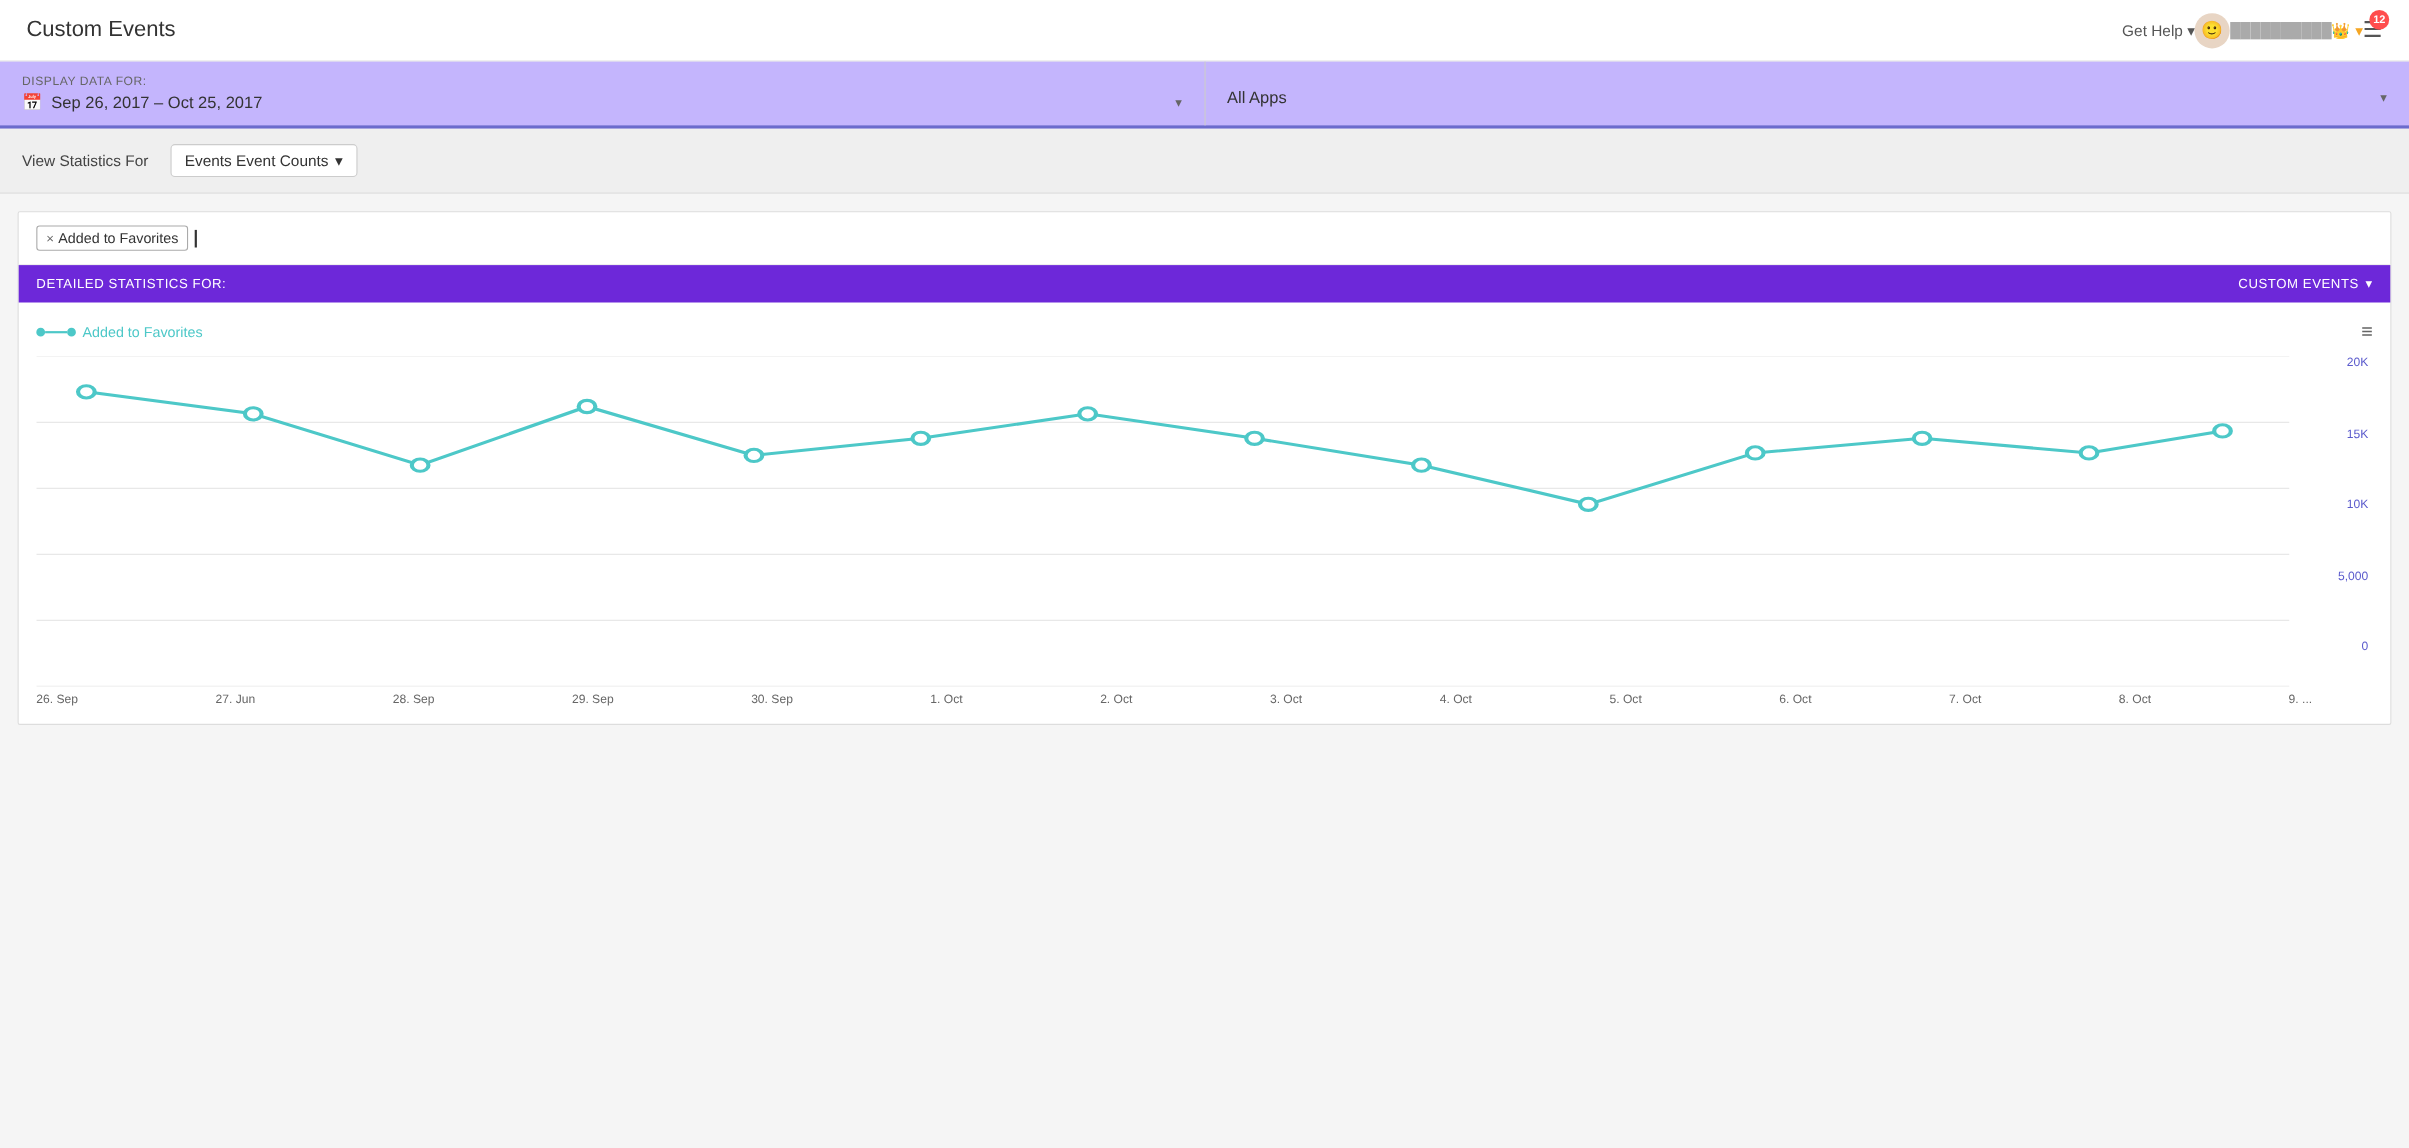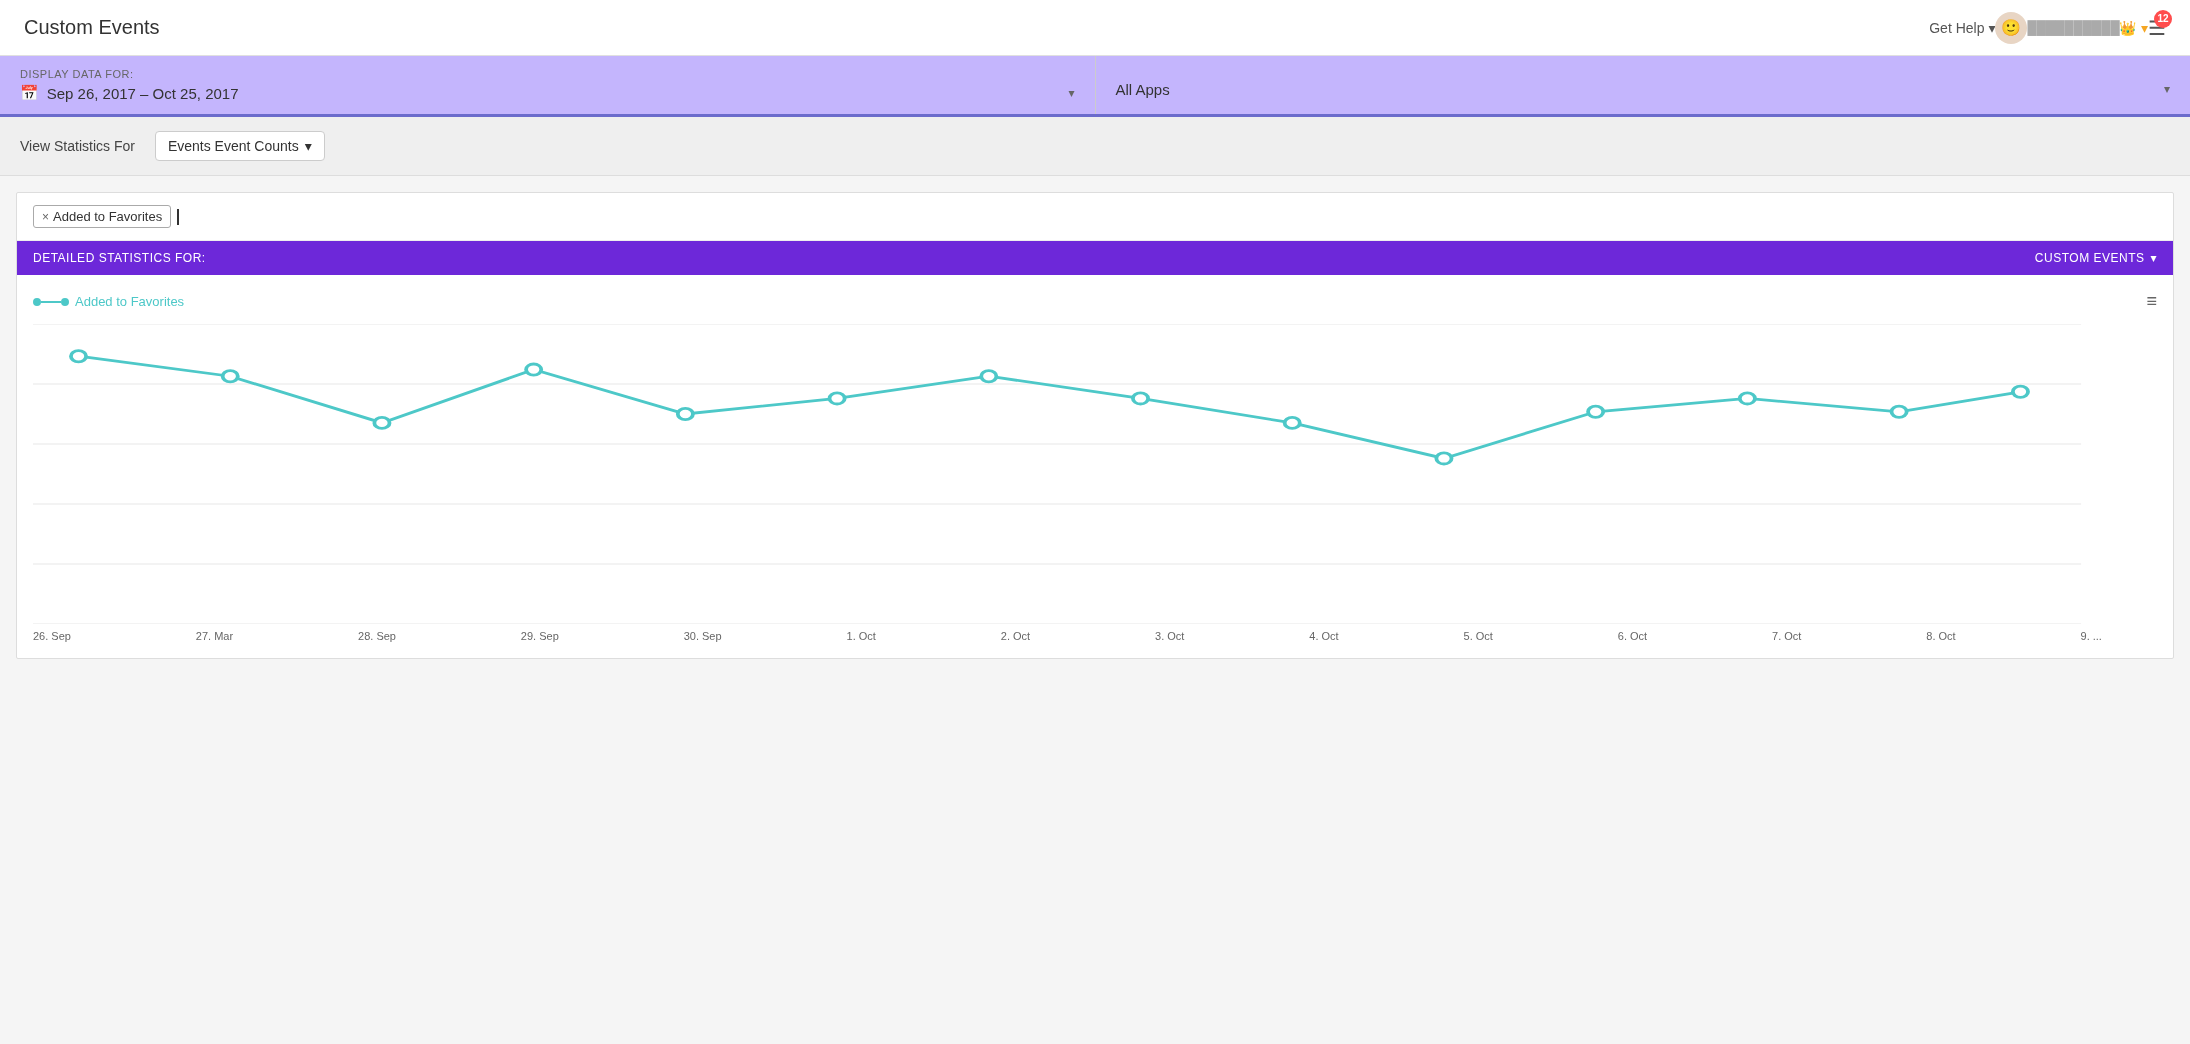--- a/index.html
+++ b/index.html
@@ -385,25 +385,32 @@
         <circle cx="730" cy="67" r="5" fill="#fff" stroke="#4dc8c8" stroke-width="2.5"></circle>
         <circle cx="830" cy="89" r="5" fill="#fff" stroke="#4dc8c8" stroke-width="2.5"></circle>
         <circle cx="930" cy="121" r="5" fill="#fff" stroke="#4dc8c8" stroke-width="2.5"></circle>
         <circle cx="1030" cy="79" r="5" fill="#fff" stroke="#4dc8c8" stroke-width="2.5"></circle>
         <circle cx="1130" cy="67" r="5" fill="#fff" stroke="#4dc8c8" stroke-width="2.5"></circle>
         <circle cx="1230" cy="79" r="5" fill="#fff" stroke="#4dc8c8" stroke-width="2.5"></circle>
         <circle cx="1310" cy="61" r="5" fill="#fff" stroke="#4dc8c8" stroke-width="2.5"></circle>
       </svg>
 
       
+      <div class="y-labels">
+        <span>20K</span>
+        <span>15K</span>
+        <span>10K</span>
+        <span>5,000</span>
+        <span>0</span>
+      </div>
     </div>
 
     <div class="x-labels">
       <span>26. Sep</span>
-      <span>27. Mar</span>
+      <span>27. Jun</span>
       <span>28. Sep</span>
       <span>29. Sep</span>
       <span>30. Sep</span>
       <span>1. Oct</span>
       <span>2. Oct</span>
       <span>3. Oct</span>
       <span>4. Oct</span>
       <span>5. Oct</span>
       <span>6. Oct</span>
       <span>7. Oct</span>

